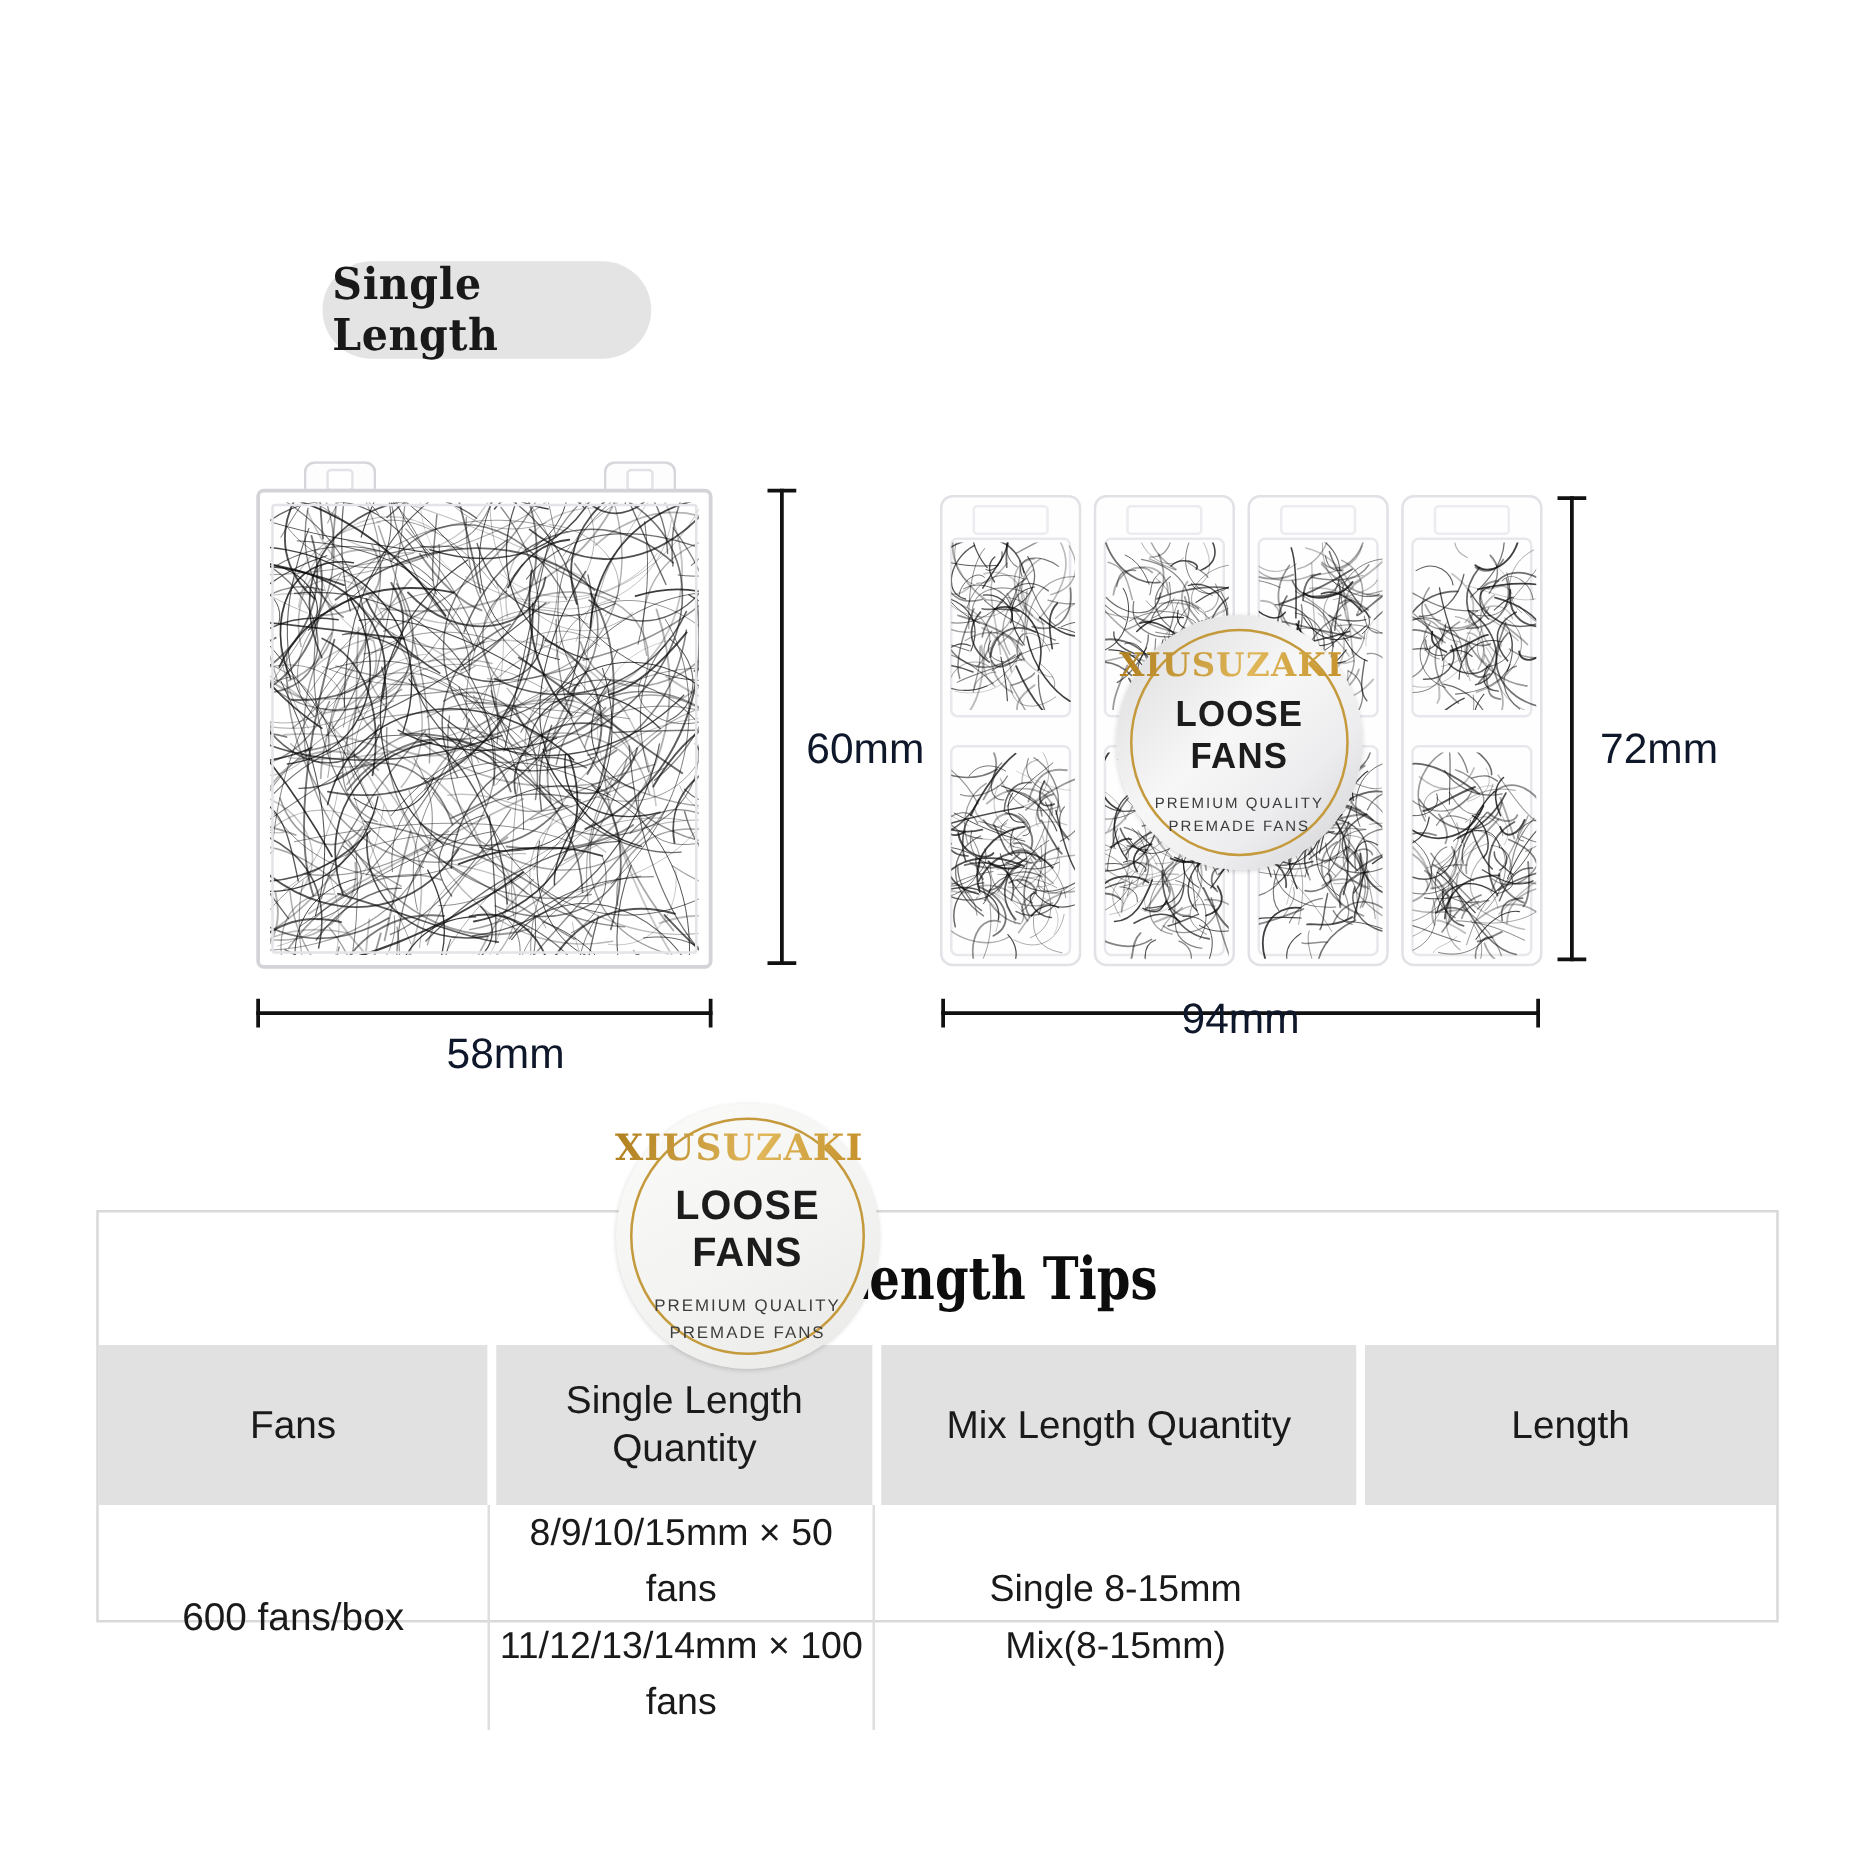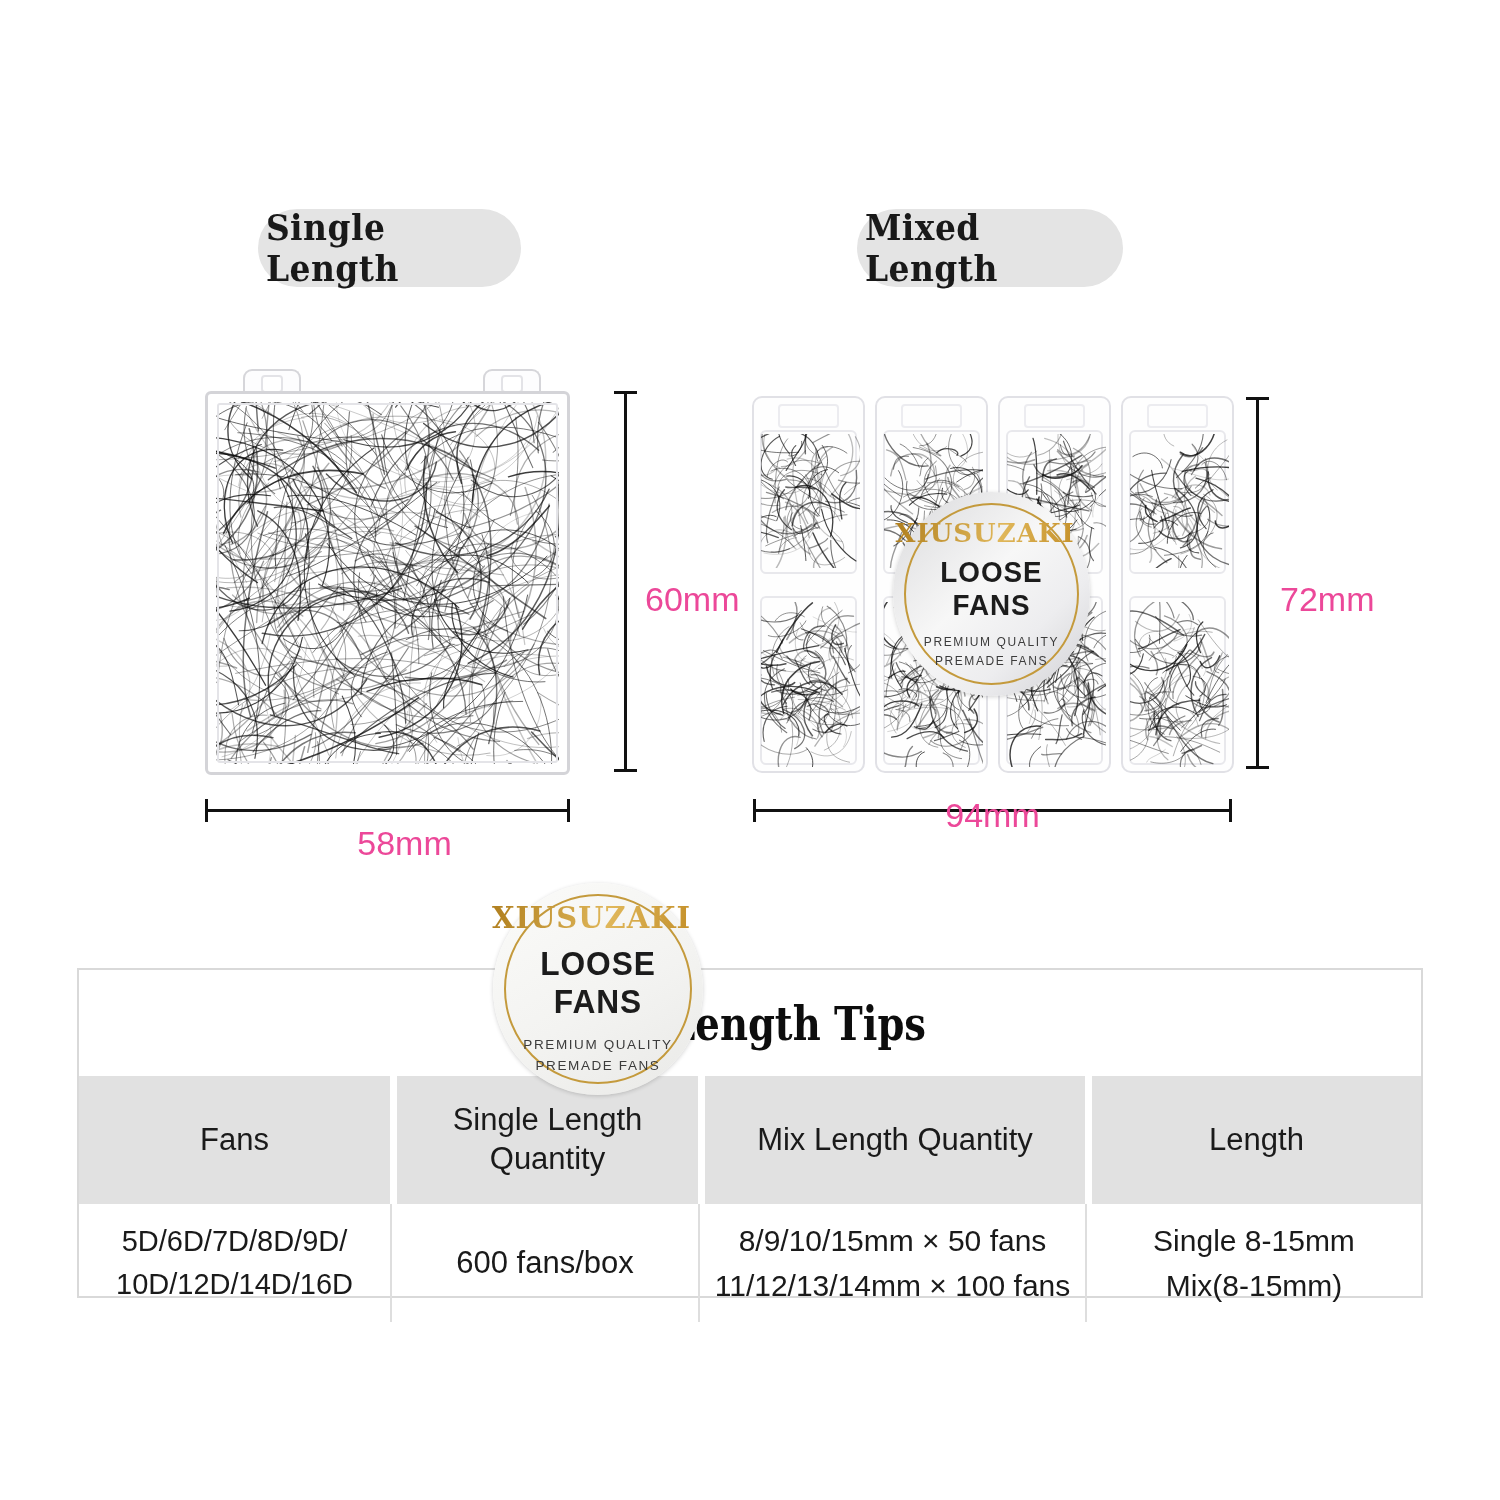--- a/index.html
+++ b/index.html
@@ -91,21 +91,21 @@
   .dim-v{position:absolute;width:3px;background:#111;}
   .dim-v::before,.dim-v::after{content:'';position:absolute;left:-10px;width:23px;height:3px;background:#111;}
   .dim-v::before{top:0;} .dim-v::after{bottom:0;}
   .dim-h{position:absolute;height:3px;background:#111;}
   .dim-h::before,.dim-h::after{content:'';position:absolute;top:-10px;width:3px;height:23px;background:#111;}
   .dim-h::before{left:0;} .dim-h::after{right:0;}
   .dim-v-single{left:624px;top:391px;height:381px;}
   .dim-h-single{left:205px;top:809px;width:365px;}
   .dim-v-mixed{left:1256px;top:397px;height:372px;}
   .dim-h-mixed{left:753px;top:809px;width:479px;}
-  .dim-label{position:absolute;font-size:34px;color:#ec4899;}
+  .dim-label{position:absolute;font-size:34px;color:#0f172a;}
   .lbl-60{left:645px;top:580px;}
   .lbl-72{left:1280px;top:580px;}
   .lbl-58{left:222px;width:365px;top:824px;text-align:center;}
   .lbl-94{left:753px;width:479px;top:796px;text-align:center;}
   
   .spec-table{
     position:absolute;left:77px;top:968px;width:1346px;height:330px;box-sizing:border-box;
     border:2px solid var(--border);background:#fff;
   }
   .t-title{
@@ -129,23 +129,20 @@
   .t-row .dcell-mix{font-size:30px;}
   .t-row .dcell-len{font-size:30px;}
 </style>
 </head>
 <body>
 
 <div class="canvas">
 
   <div class="pill pill-single">
     <span class="squash">Single Length</span>
-  </div>
-  <div class="pill pill-mixed">
-    <span class="squash">Mixed Length</span>
   </div>
 
   <div class="hinge hinge-left"></div>
   <div class="hinge hinge-right"></div>
   <div class="box-single">
     <svg class="lashes" width="343" height="362" viewBox="0 0 343 362">
         <path d="M175.5,191.8 C118.9,140.7 130.6,69.4 190.2,29.6" stroke="#0b0b0b" stroke-opacity="0.53" stroke-width="1.18" fill="none" stroke-linecap="round"></path>
         <path d="M154.5,173.8 C190.0,119.6 234.8,103.1 271.4,108.9" stroke="#0b0b0b" stroke-opacity="0.32" stroke-width="0.86" fill="none" stroke-linecap="round"></path>
         <path d="M135.8,136.5 C104.0,116.8 83.3,95.0 77.0,77.1" stroke="#0b0b0b" stroke-opacity="0.71" stroke-width="1.37" fill="none" stroke-linecap="round"></path>
         <path d="M263.7,115.0 C232.8,87.7 180.1,107.4 170.1,162.4" stroke="#0b0b0b" stroke-opacity="0.39" stroke-width="0.74" fill="none" stroke-linecap="round"></path>
@@ -1496,22 +1493,20 @@
       <span class="squash">Mix Length Tips</span>
     </div>
     <div class="t-head">
       <div class="hcell">Fans</div>
       <div class="hcell">Single Length
 Quantity</div>
       <div class="hcell">Mix Length Quantity</div>
       <div class="hcell">Length</div>
     </div>
     <div class="t-row">
-      <div class="dcell">5D/6D/7D/8D/9D/
-10D/12D/14D/16D</div>
       <div class="dcell dcell-qty">600 fans/box</div>
       <div class="dcell dcell-mix">8/9/10/15mm × 50 fans
 11/12/13/14mm × 100 fans</div>
       <div class="dcell dcell-len">Single 8-15mm
 Mix(8-15mm)</div>
     </div>
   </div>
 
 </div>
 

